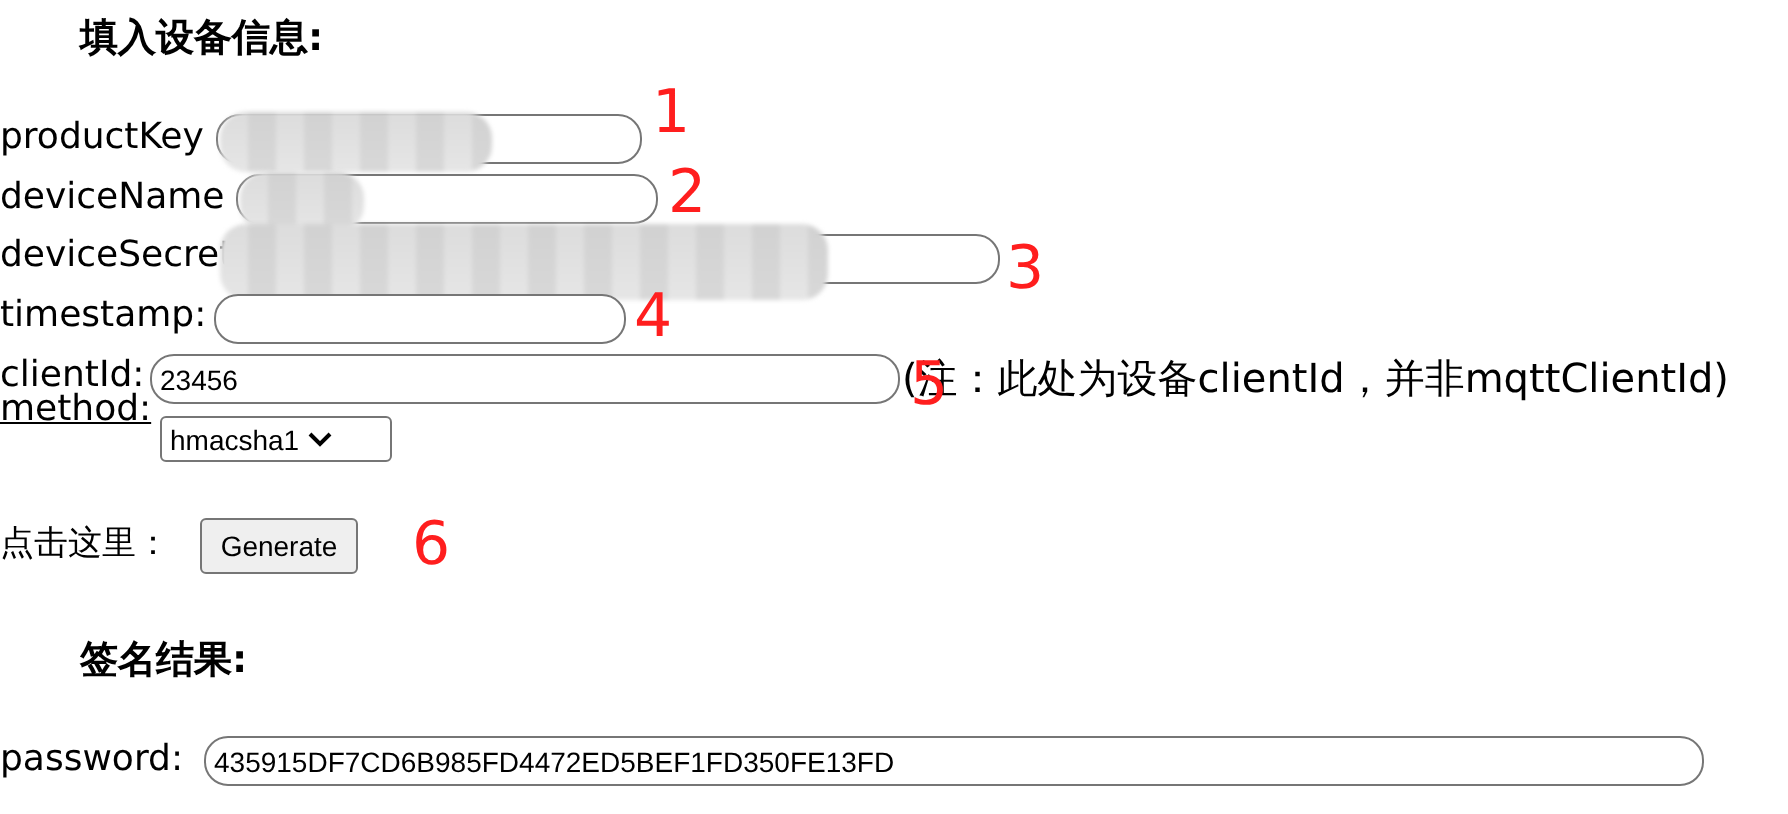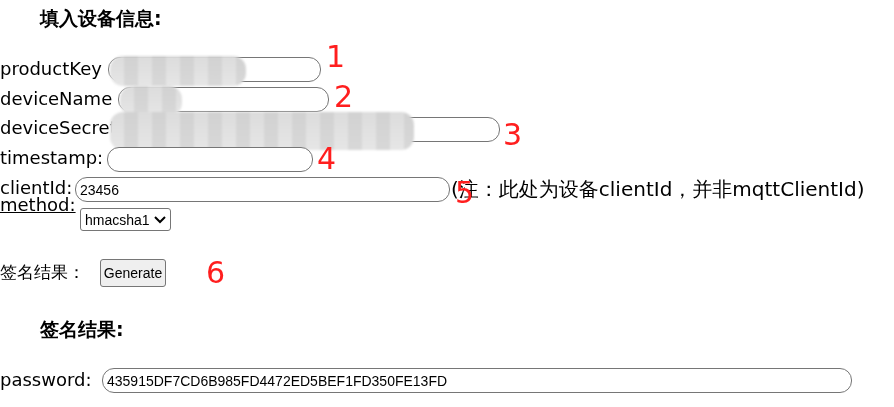--- a/index.html
+++ b/index.html
@@ -62,26 +62,26 @@
 <div class="abs lbl" style="left:0;top:147px;">timestamp:</div>
 <input class="inp" style="left: 107px; top: 147px; width: 206px;" value="">
 <div class="num" style="left:317px;top:144px;">4</div>
 
 <div class="abs lbl" style="left:0;top:177px;">clientId:</div>
 <input class="inp" style="left: 75px; top: 177px; width: 375px;" value="23456">
 <div class="abs lbl note" style="left:451px;top:178px;">(注：此处为设备clientId，并非mqttClientId)</div>
 <div class="num" style="left:455px;top:178px;">5</div>
 
 <div class="abs lbl" style="left:0;top:194px;text-decoration:underline;">method:</div>
-<div class="sel" style="left:80px;top:208px;width:91px;">
+<div class="sel" style="left:80px;top:208px;width:116px;">
   <span>hmacsha1</span>
   <svg width="12" height="8" viewBox="0 0 12 8">
       <path d="M1 1 L6 6 L11 1" stroke="#000" stroke-width="2" fill="none"></path>
     </svg>
 </div>
 
-<div class="abs lbl" style="left:0;top:261px;font-size:17px;">签名结果：</div>
-<div class="btn" style="left:100px;top:259px;width:66px;">Generate</div>
+<div class="abs lbl" style="left:0;top:261px;font-size:17px;">点击这里：</div>
+<div class="btn" style="left:100px;top:259px;width:79px;">Generate</div>
 <div class="num" style="left:206px;top:258px;">6</div>
 
 <div class="abs h" style="left:0;top:317px;">签名结果:</div>
 <div class="abs lbl" style="left:0;top:369px;">password:</div>
 <input class="inp" style="left: 102px; top: 368px; width: 750px;" value="435915DF7CD6B985FD4472ED5BEF1FD350FE13FD">
 
 </body></html>

